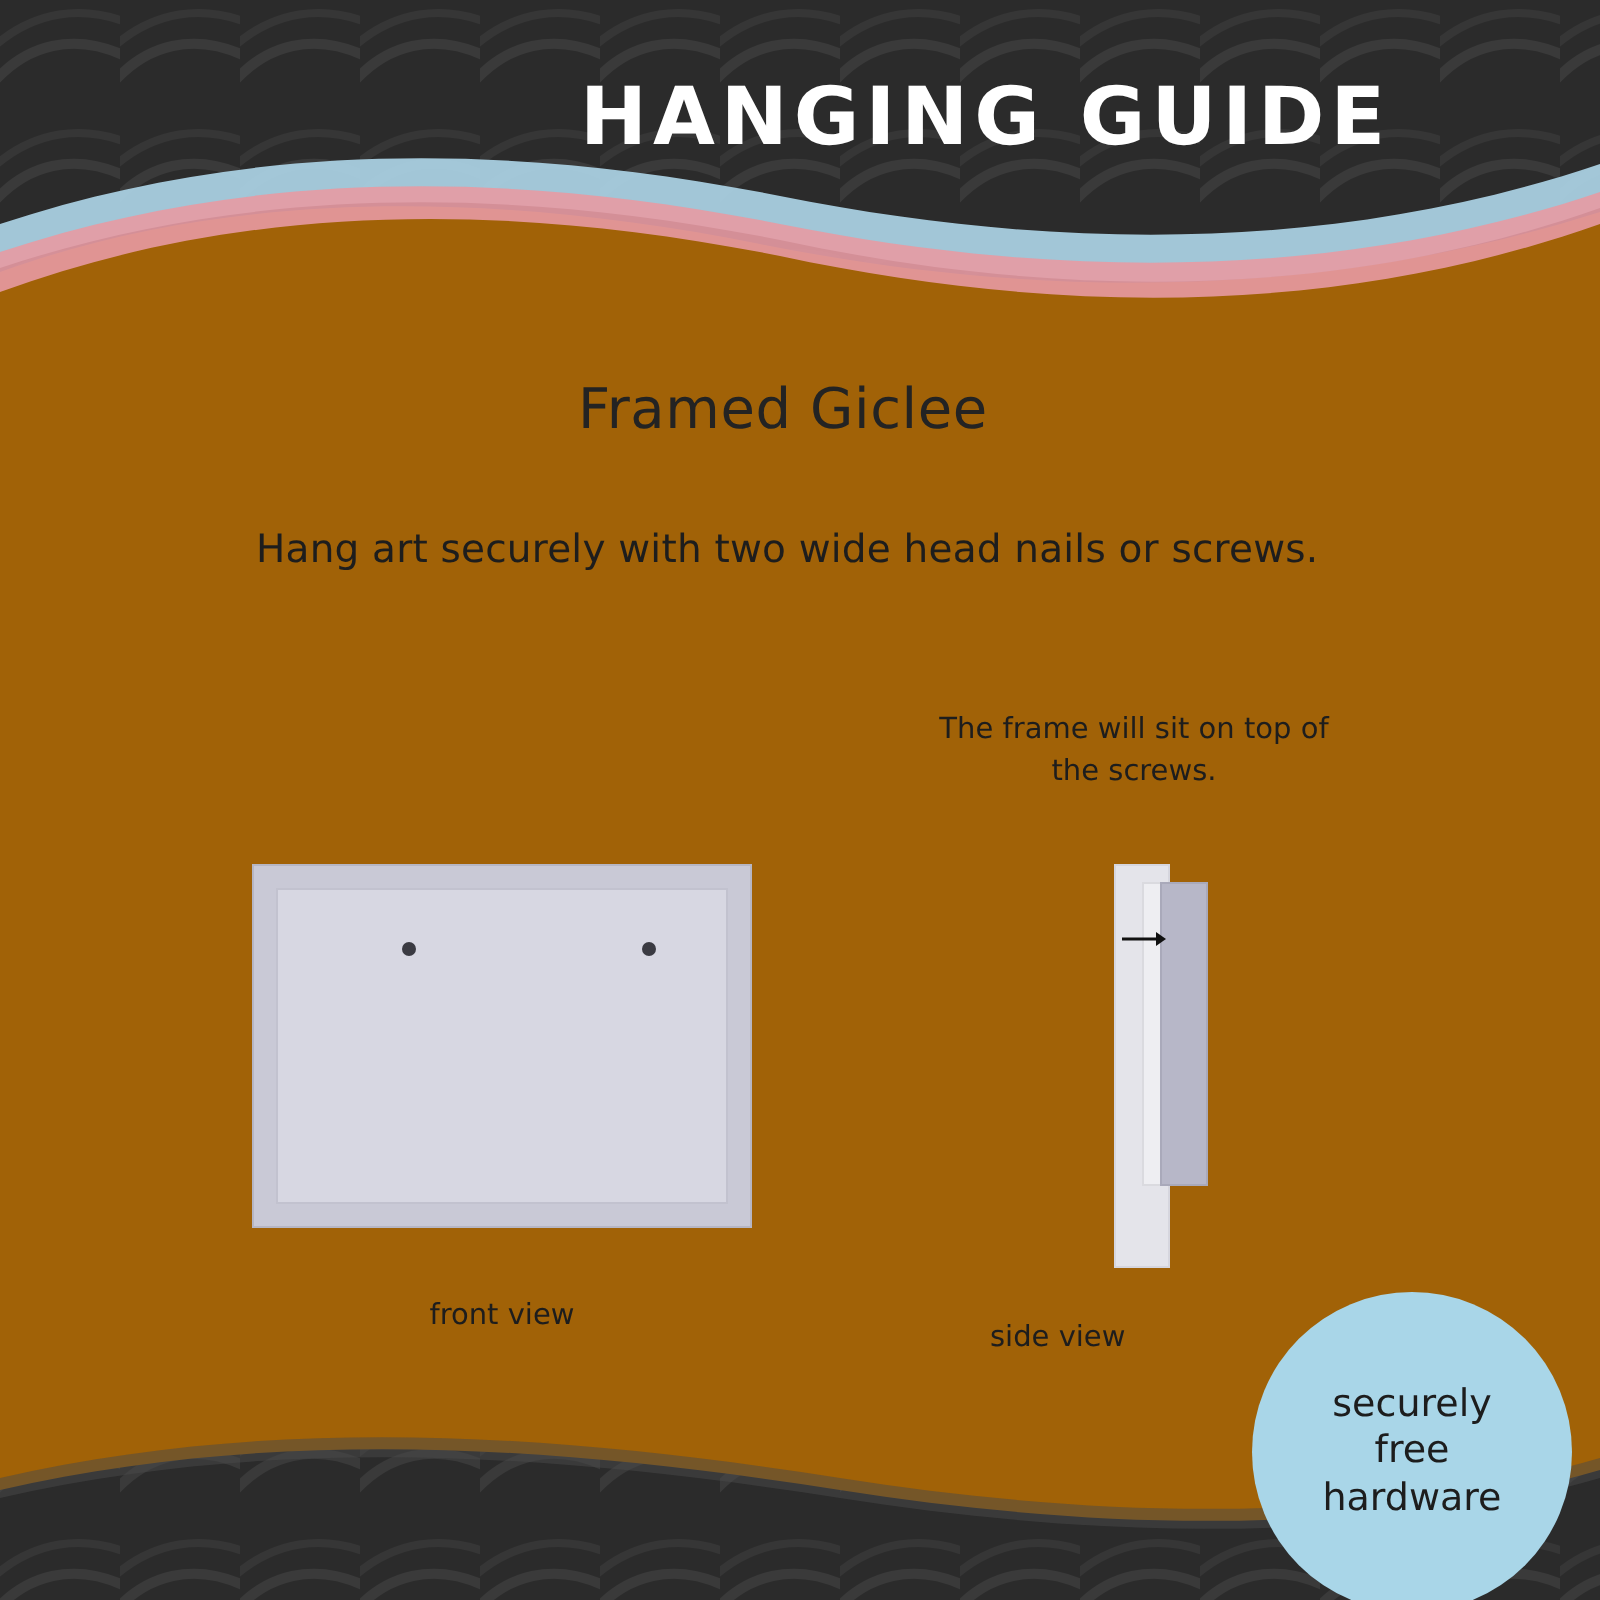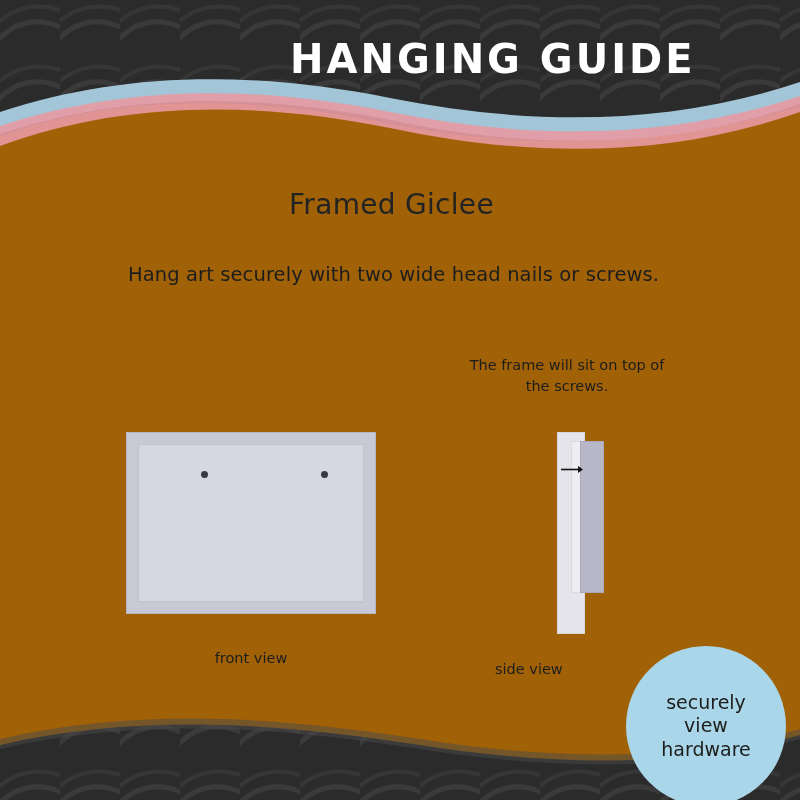--- a/index.html
+++ b/index.html
@@ -294,21 +294,21 @@
   <div class="screw-arrow">
     <svg width="22" height="9" viewBox="0 0 22 9" xmlns="http://www.w3.org/2000/svg">
       <line x1="0" y1="4.5" x2="17" y2="4.5" stroke="#111111" stroke-width="1.6"></line>
       <path d="M17,1 L22,4.5 L17,8 Z" fill="#111111"></path>
     </svg>
   </div>
   <div class="label-side">side view</div>
 
   <div class="badge">
     <span>securely</span>
-    <span>view</span>
+    <span>free</span>
     <span>hardware</span>
   </div>
 
   <div class="bottom-banner">
     <svg width="800" height="95" viewBox="0 0 800 95" xmlns="http://www.w3.org/2000/svg">
       <defs>
         <clipPath id="botclip">
           <path d="M0,40 C140,8 280,18 420,40 C560,62 690,62 800,30 L800,95 H0 Z"></path>
         </clipPath>
         <pattern id="swirl2" width="60" height="60" patternUnits="userSpaceOnUse">

